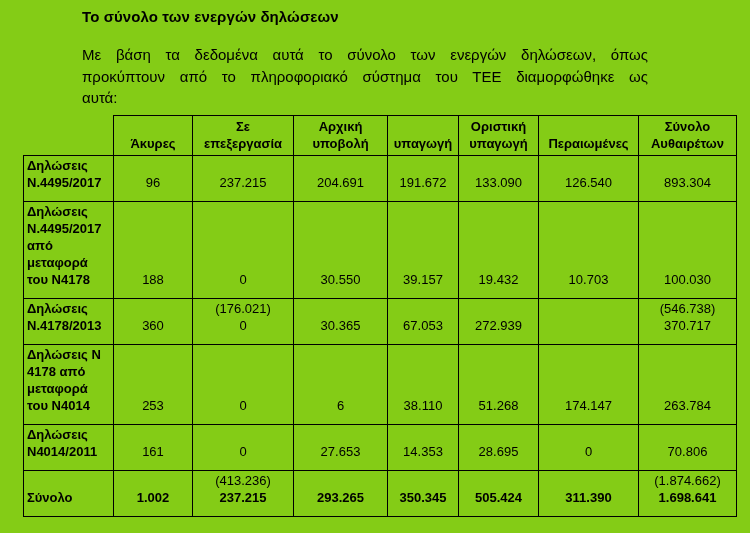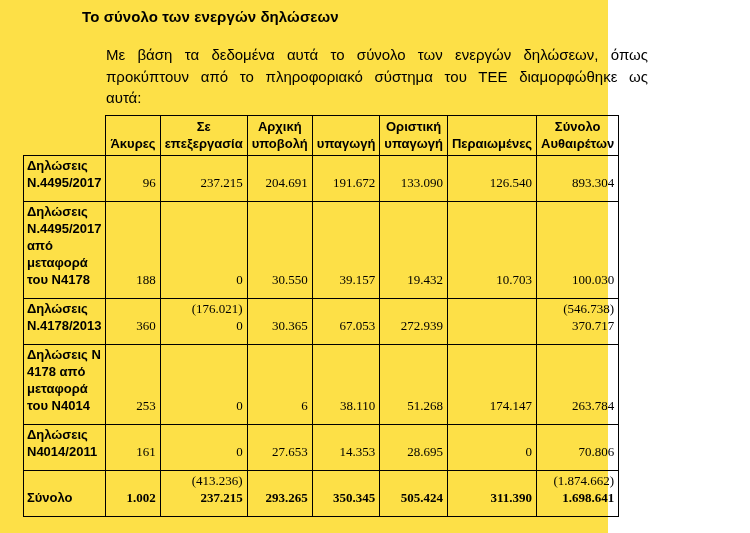--- a/index.html
+++ b/index.html
@@ -2,52 +2,52 @@
 <html><head>
 <meta charset="utf-8">
 <style>
   * { margin:0; padding:0; box-sizing:border-box; }
   html,body { background:#ffffff; }
   body {
     width:750px; height:533px; overflow:hidden;
     font-family:"Liberation Sans","DejaVu Sans",sans-serif;
     color:#000;
   }
-  .doc { position:relative; width:608px; height:533px; background:#fde047; }
+  .doc { position:relative; width:750px; height:533px; background:#84cc16; }
 
   .title {
     position:absolute; left:82px; top:8px;
     font-size:15px; font-weight:bold; letter-spacing:0.1px;
   }
 
   .para {
     position:absolute; left:82px; top:44px; width:566px;
     font-size:15px; line-height:21.5px;
   }
-  .para .line { display:block;margin-left:24px; }
+  .para .line { display:block; }
   .para .line.fill { text-align:justify; text-align-last:justify; }
 
   table.decl {
     position:absolute; left:23px; top:115px;
     border-collapse:collapse; table-layout:fixed;
   }
   th, td {
     border:1px solid #000;
     font-size:13px; line-height:17px;
     vertical-align:bottom;
     padding:1px 4px 10px 4px;
     overflow:hidden;
   }
   th {
     font-weight:bold; text-align:center;
     height:40px; padding-bottom:3px;
   }
   th.corner { border-top:none; border-left:none; }
   td.label { font-weight:bold; text-align:left; padding-left:3px; word-wrap:break-word; }
-  td.num { text-align:right;font-family:Liberation Serif, serif; }
+  td.num { text-align:center; }
   tr.total td { font-weight:bold;margin-left:9px; }
   .note { display:block; font-weight:normal; }
 
   tbody tr:nth-child(1) td { height:37px; }
   tbody tr:nth-child(2) td { height:89px; }
   tbody tr:nth-child(3) td { height:37px; }
   tbody tr:nth-child(4) td { height:70px; }
   tbody tr:nth-child(5) td { height:37px;margin-top:32px; }
   tbody tr:nth-child(6) td { height:38px; }
 </style>

